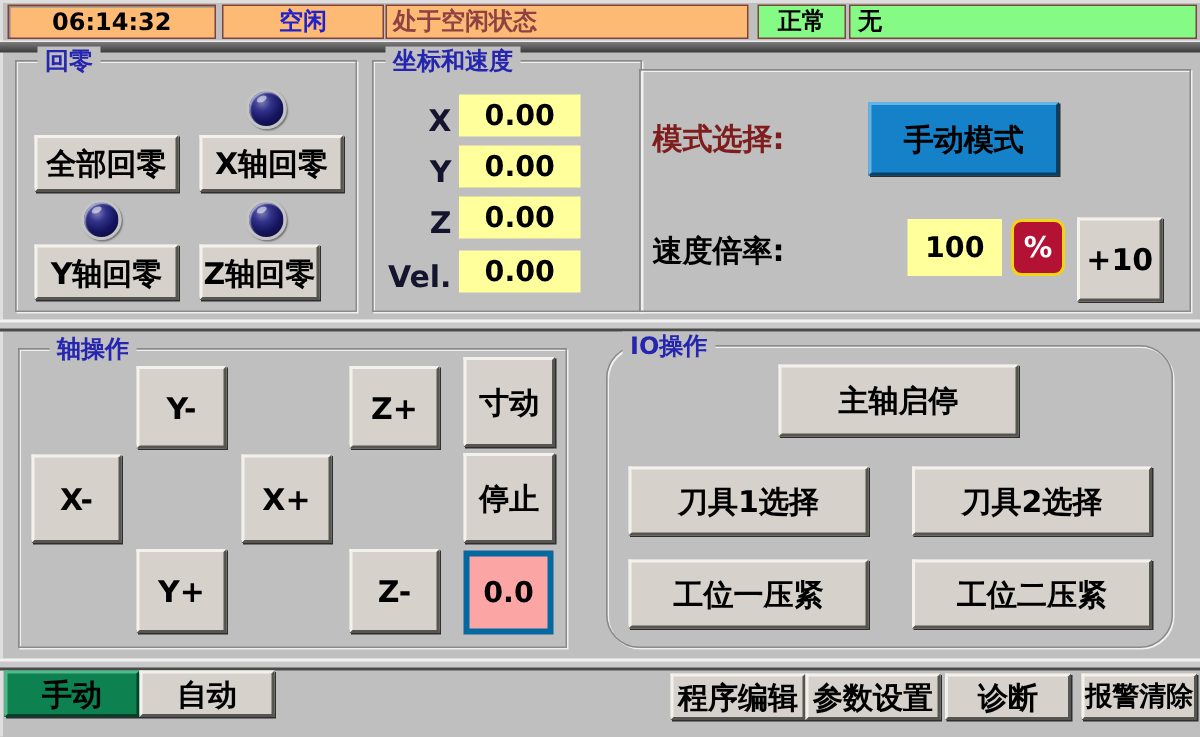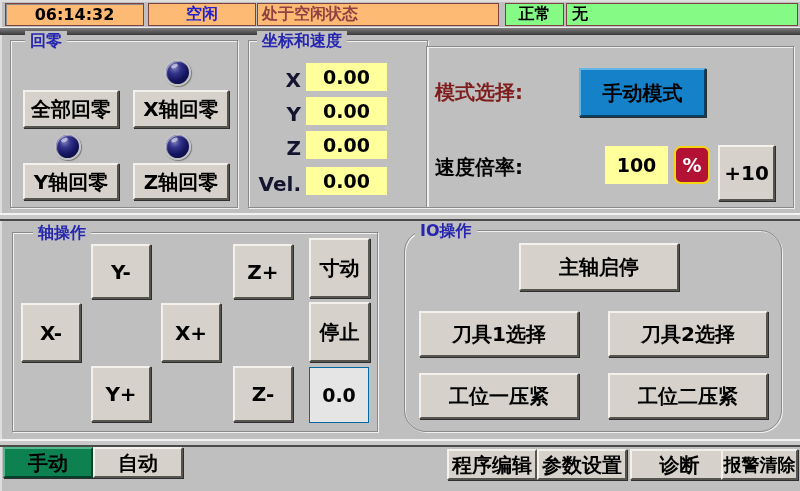--- a/index.html
+++ b/index.html
@@ -74,21 +74,21 @@
     background:#0d8150;
     border-color:#53b98c #053категор не;
     border-color:#53b98c #04402a #04402a #53b98c;
   }
   .field-yellow {
     position:absolute; background:#ffff9c;
     display:flex; align-items:center; justify-content:center;
     font-weight:bold; font-size:19px; color:#000;
   }
   .field-green {
-    position:absolute; background:#e5e5e5; border:1px solid #0369a1;
+    position:absolute; background:#fca5a5; border:4px solid #0369a1;
     display:flex; align-items:center; justify-content:center;
     font-weight:bold; font-size:19px; color:#000;
   }
   .pct-badge {
     position:absolute; background:#b31235; border:2px solid #f5d414;
     border-radius:7px;
     display:flex; align-items:center; justify-content:center;
     font-weight:bold; font-size:19px; color:#fff;
   }
 
@@ -124,21 +124,21 @@
   <div class="divider-dark" style="top:27px"></div>
 
   <div class="groupbox" style="left:10px; top:40px; width:228px; height:168px;">
     <div class="groupbox-title">回零</div>
     <div class="led" style="left:153px; top:18px;"></div>
     <div class="led" style="left:43px;  top:92px;"></div>
     <div class="led" style="left:153px; top:92px;"></div>
     <button class="btn" style="left:12px;  top:49px;  width:96px; height:38px;">全部回零</button>
     <button class="btn" style="left:122px; top:49px;  width:96px; height:38px;">X轴回零</button>
     <button class="btn" style="left:12px;  top:122px; width:96px; height:37px;">Y轴回零</button>
-    <button class="btn" style="left:122px; top:122px; width:96px; height:37px;">Z轴回零</button>
+    <button class="btn" style="left:122px; top:122px; width:80px; height:37px;">Z轴回零</button>
   </div>
 
   <div class="groupbox" style="left:248px; top:40px; width:180px; height:168px;">
     <div class="groupbox-title" style="left:8px;">坐标和速度</div>
     <div class="coord-label" style="left:0; top:27px;">X</div>
     <div class="field-yellow" style="left:57px; top:22px; width:81px; height:28px;">0.00</div>
     <div class="coord-label" style="left:0; top:61px;">Y</div>
     <div class="field-yellow" style="left:57px; top:56px; width:81px; height:28px;">0.00</div>
     <div class="coord-label" style="left:0; top:95px;">Z</div>
     <div class="field-yellow" style="left:57px; top:90px; width:81px; height:28px;">0.00</div>
@@ -178,16 +178,16 @@
     <button class="btn" style="left:14px;  top:142px; width:160px; height:46px;">工位一压紧</button>
     <button class="btn" style="left:203px; top:142px; width:160px; height:46px;">工位二压紧</button>
   </div>
 
   <div class="divider-raised" style="top:439px"></div>
 
   <button class="btn btn-green" style="left:3px;   top:447px; width:90px; height:31px;">手动</button>
   <button class="btn" style="left:93px;  top:447px; width:90px; height:31px;">自动</button>
   <button class="btn" style="left:447px; top:449px; width:90px; height:31px;">程序编辑</button>
   <button class="btn" style="left:537px; top:449px; width:90px; height:31px;">参数设置</button>
-  <button class="btn" style="left:630px; top:449px; width:99px; height:31px;">诊断</button>
+  <button class="btn" style="left:630px; top:449px; width:84px; height:31px;">诊断</button>
   <button class="btn" style="left:721px; top:449px; width:77px; height:31px; font-size:18px;">报警清除</button>
 
 </div>
 
 </body></html>

